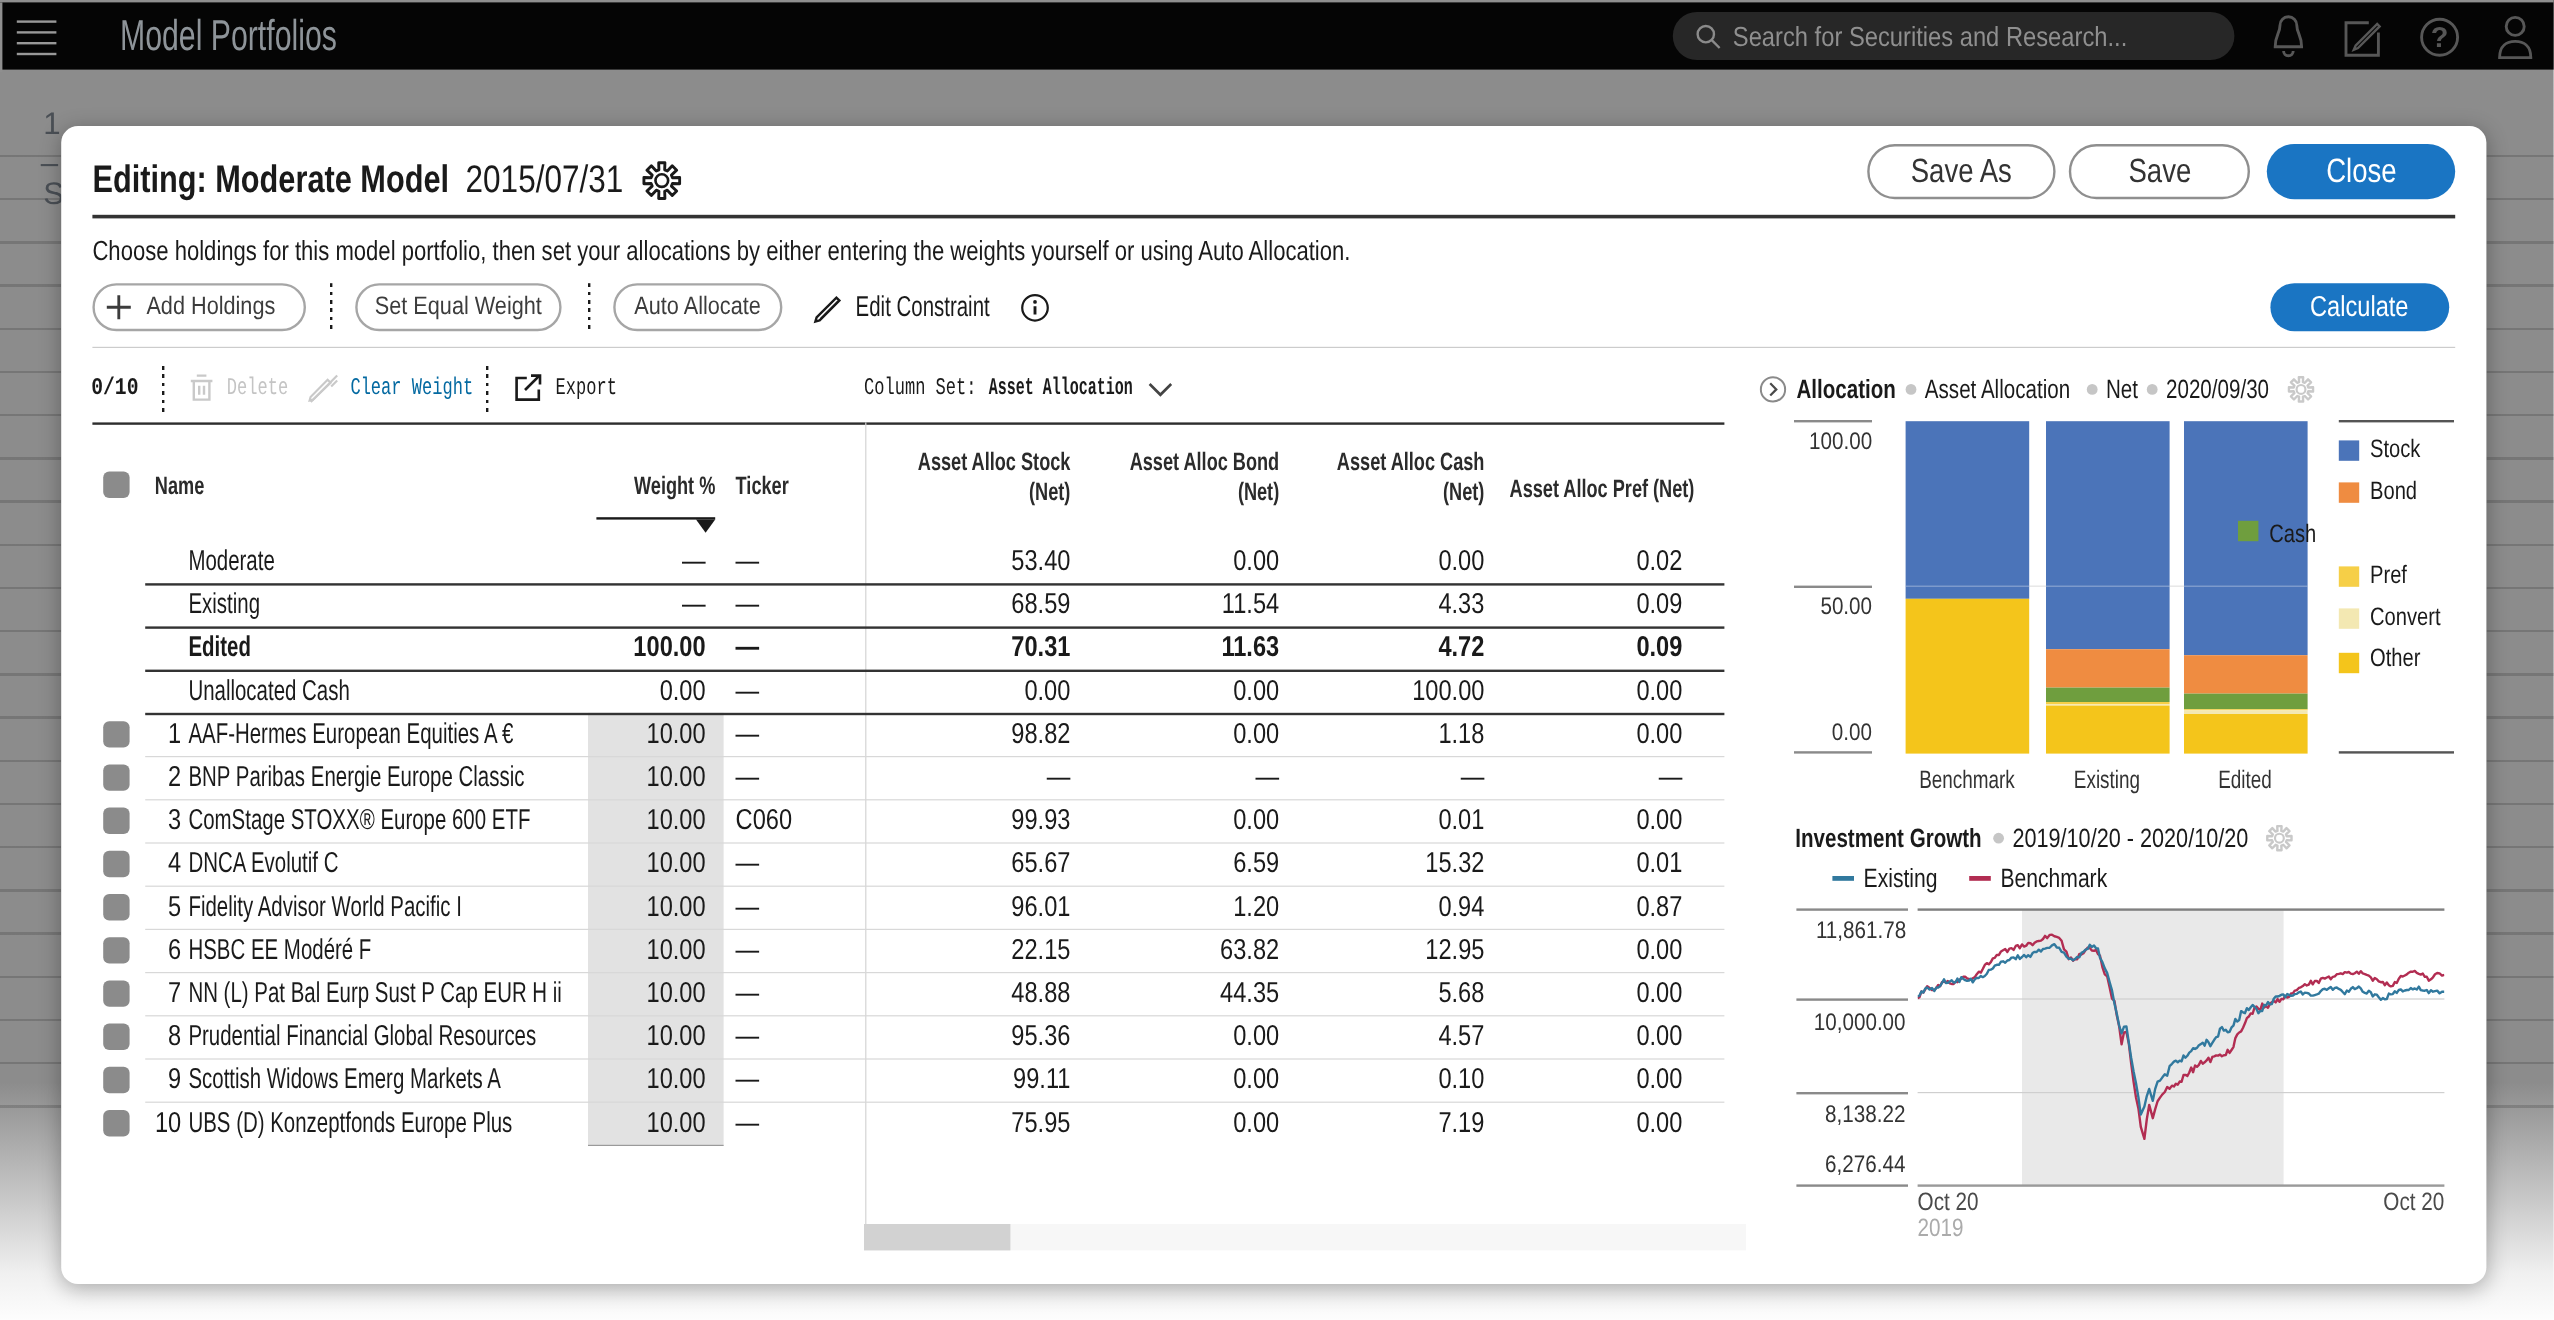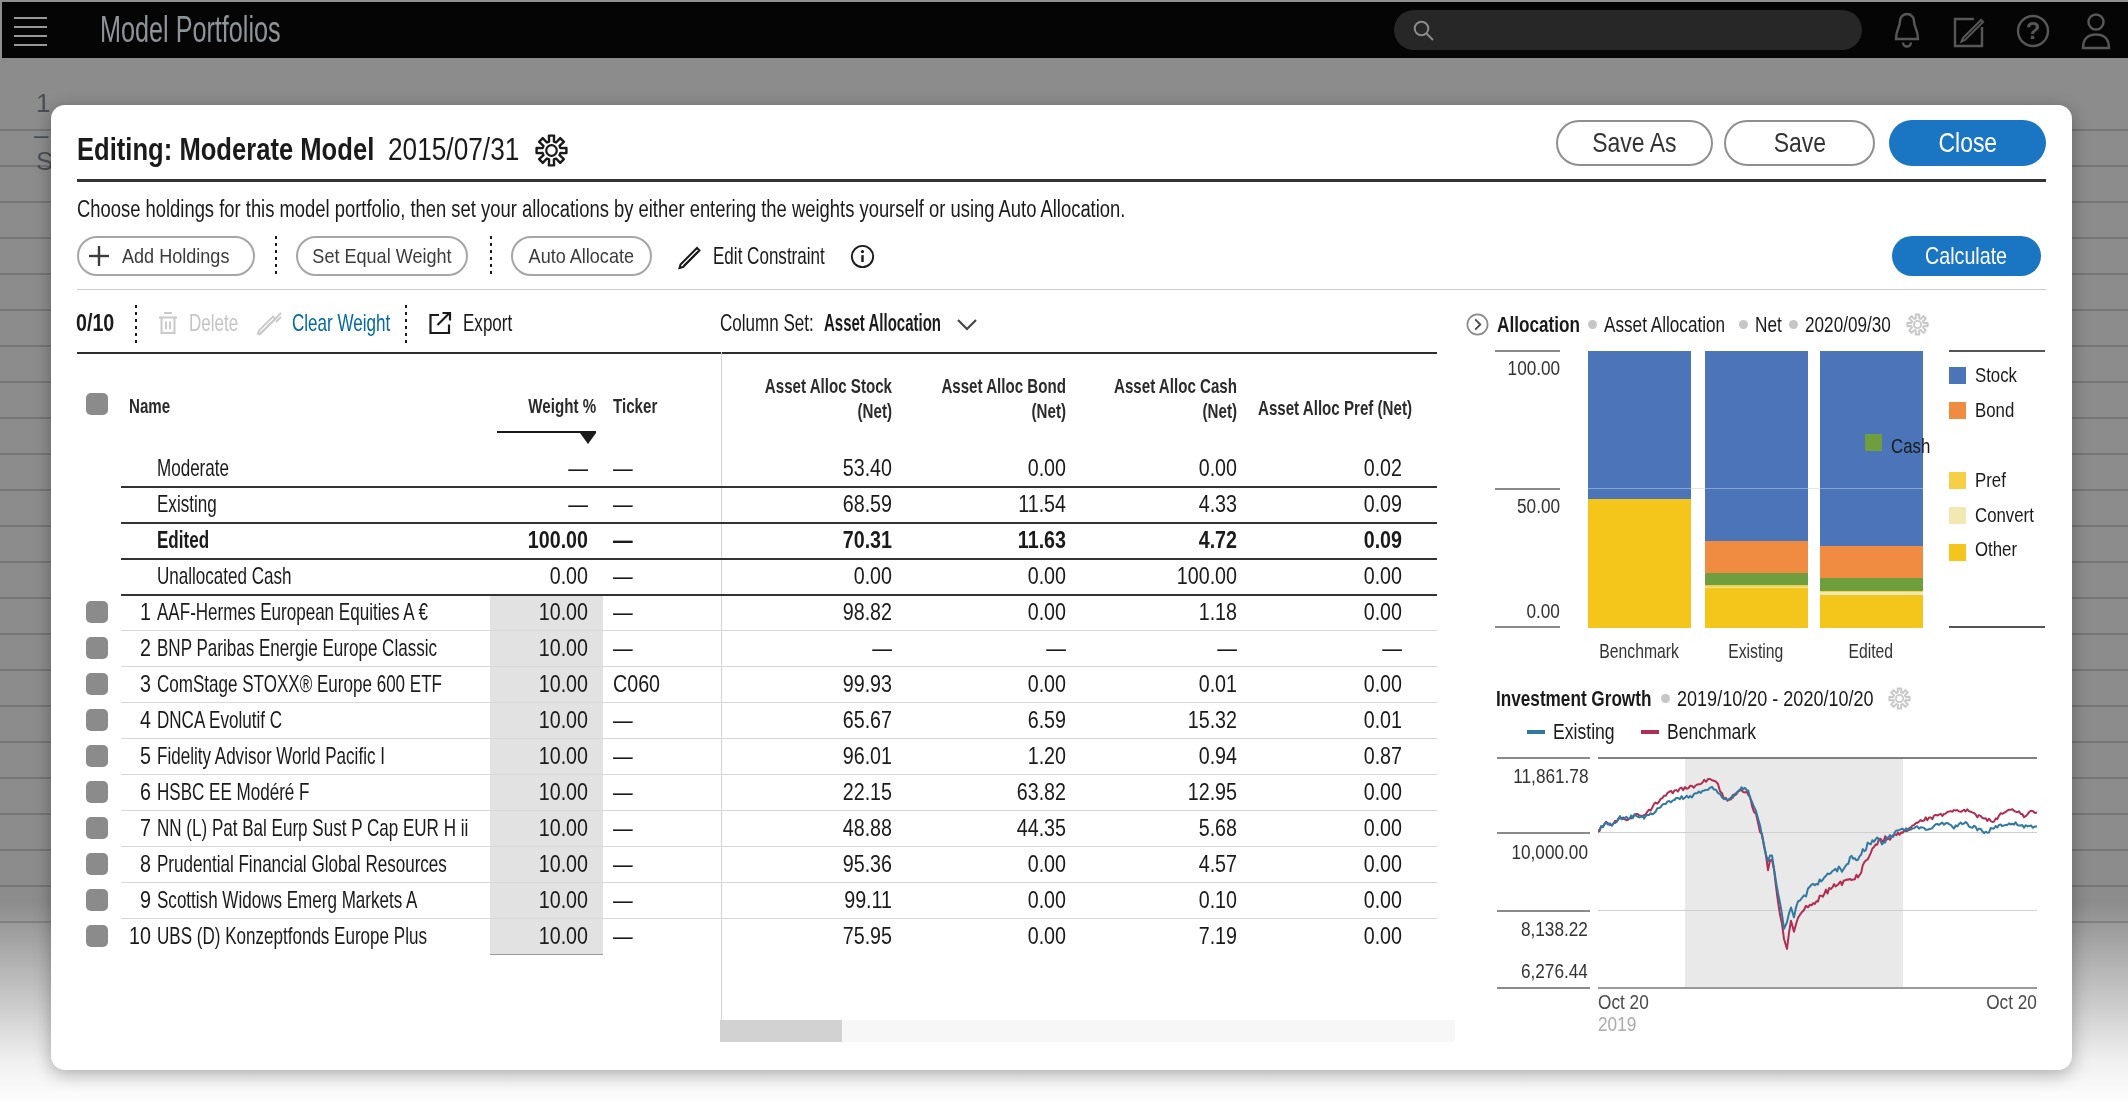--- a/index.html
+++ b/index.html
@@ -32,21 +32,21 @@
 .btn { position:absolute; top:15px; height:46px; border:2px solid #8f8f8f; border-radius:23px; background:#fff;
   font-size:28px; color:#333; text-align:center; line-height:42px; }
 .btnblue { border:none; background:#1a75c3; color:#fff; line-height:46px; }
 #hdiv { position:absolute; left:26px; top:74px; width:1969px; height:3px; background:#333; }
 #desc { position:absolute; left:26px; top:91px; font-size:23px; color:#1a1a1a; }
 .pill { position:absolute; top:131px; height:40px; border:2px solid #a6a6a6; border-radius:20px; background:#fff;
   font-size:21px; color:#3c3c3c; display:flex; align-items:center; justify-content:center; }
 .dotsep { position:absolute; top:131px; width:2px; height:40px;
   background-image:repeating-linear-gradient(180deg,#1a1a1a 0 3px,transparent 3px 7px); }
 #ldiv { position:absolute; left:26px; top:184px; width:1969px; height:1px; background:#ccc; }
-#ttool { position:absolute; left:0; top:198px; width:2021px; height:40px; font-size:24px; color:#1a1a1a; }
+#ttool { position:absolute; left:0; top:198px; width:2021px; height:40px; font-size:20px; color:#1a1a1a;font-family:Liberation Mono, monospace; }
 #ttool .it { position:absolute; top:0; height:40px; display:flex; align-items:center; }
 #tabletop { position:absolute; left:26px; top:247px; width:1360px; height:2px; background:#2e2e2e; }
 #vsep { position:absolute; left:670px; top:247px; width:1px; height:668px; background:#d4d4d4; }
 .hcell { position:absolute; font-size:21px; font-weight:bold; color:#2b2b2b; line-height:25px; }
 .row { position:absolute; left:26px; width:1360px; height:36px; font-size:24px; color:#1a1a1a; }
 .row span { position:absolute; top:0; line-height:36px; white-space:nowrap; }
 .row.bold { font-weight:bold; }
 .row .cb { left:9px; top:7px; width:22px; height:22px; background:#8b8b8b; border-radius:5px; }
 .row .rn { left:28px; width:46px; text-align:right; transform:scaleX(0.82); transform-origin:100% 50%; }
 .row .nm { left:80px; transform:scaleX(0.71); transform-origin:0 50%; }
@@ -88,20 +88,21 @@
       <span style="top:24px"></span>
       <span style="top:33px"></span>
       <span style="top:42px"></span>
     </div>
   <div id="mptitle"><span class="t70 l">Model Portfolios</span></div>
   <div id="search">
     <svg style="position:absolute;left:18px;top:9px" width="24" height="24" viewBox="0 0 24 24">
         <circle cx="9.5" cy="9.5" r="6.8" fill="none" stroke="#8b8b8b" stroke-width="2"></circle>
         <line x1="14.5" y1="14.5" x2="21" y2="21" stroke="#8b8b8b" stroke-width="2"></line>
       </svg>
+    <span><span class="t86 l">Search for Securities and Research...</span></span>
   </div>
   <svg style="position:absolute;left:1888px;top:9px" width="38" height="40" viewBox="0 0 38 40">
     <path d="M8,28 C8,18 12,17 12,10 a7,7 0 0 1 14,0 c0,7 4,8 4,18 z" fill="none" stroke="#575757" stroke-width="2.4"></path>
     <path d="M15,31.5 a4,4 0 0 0 8,0" fill="none" stroke="#575757" stroke-width="2.4"></path>
   </svg>
   <svg style="position:absolute;left:1950px;top:9px" width="40" height="40" viewBox="0 0 40 40">
     <path d="M24,8 H5 V35 H32 V16" fill="none" stroke="#575757" stroke-width="2.4"></path>
     <path d="M13,27 L31,9 l2,2 L15,29 l-3.5,1.5 z" fill="none" stroke="#575757" stroke-width="2"></path>
   </svg>
   <svg style="position:absolute;left:2014px;top:9px" width="40" height="40" viewBox="0 0 40 40">

